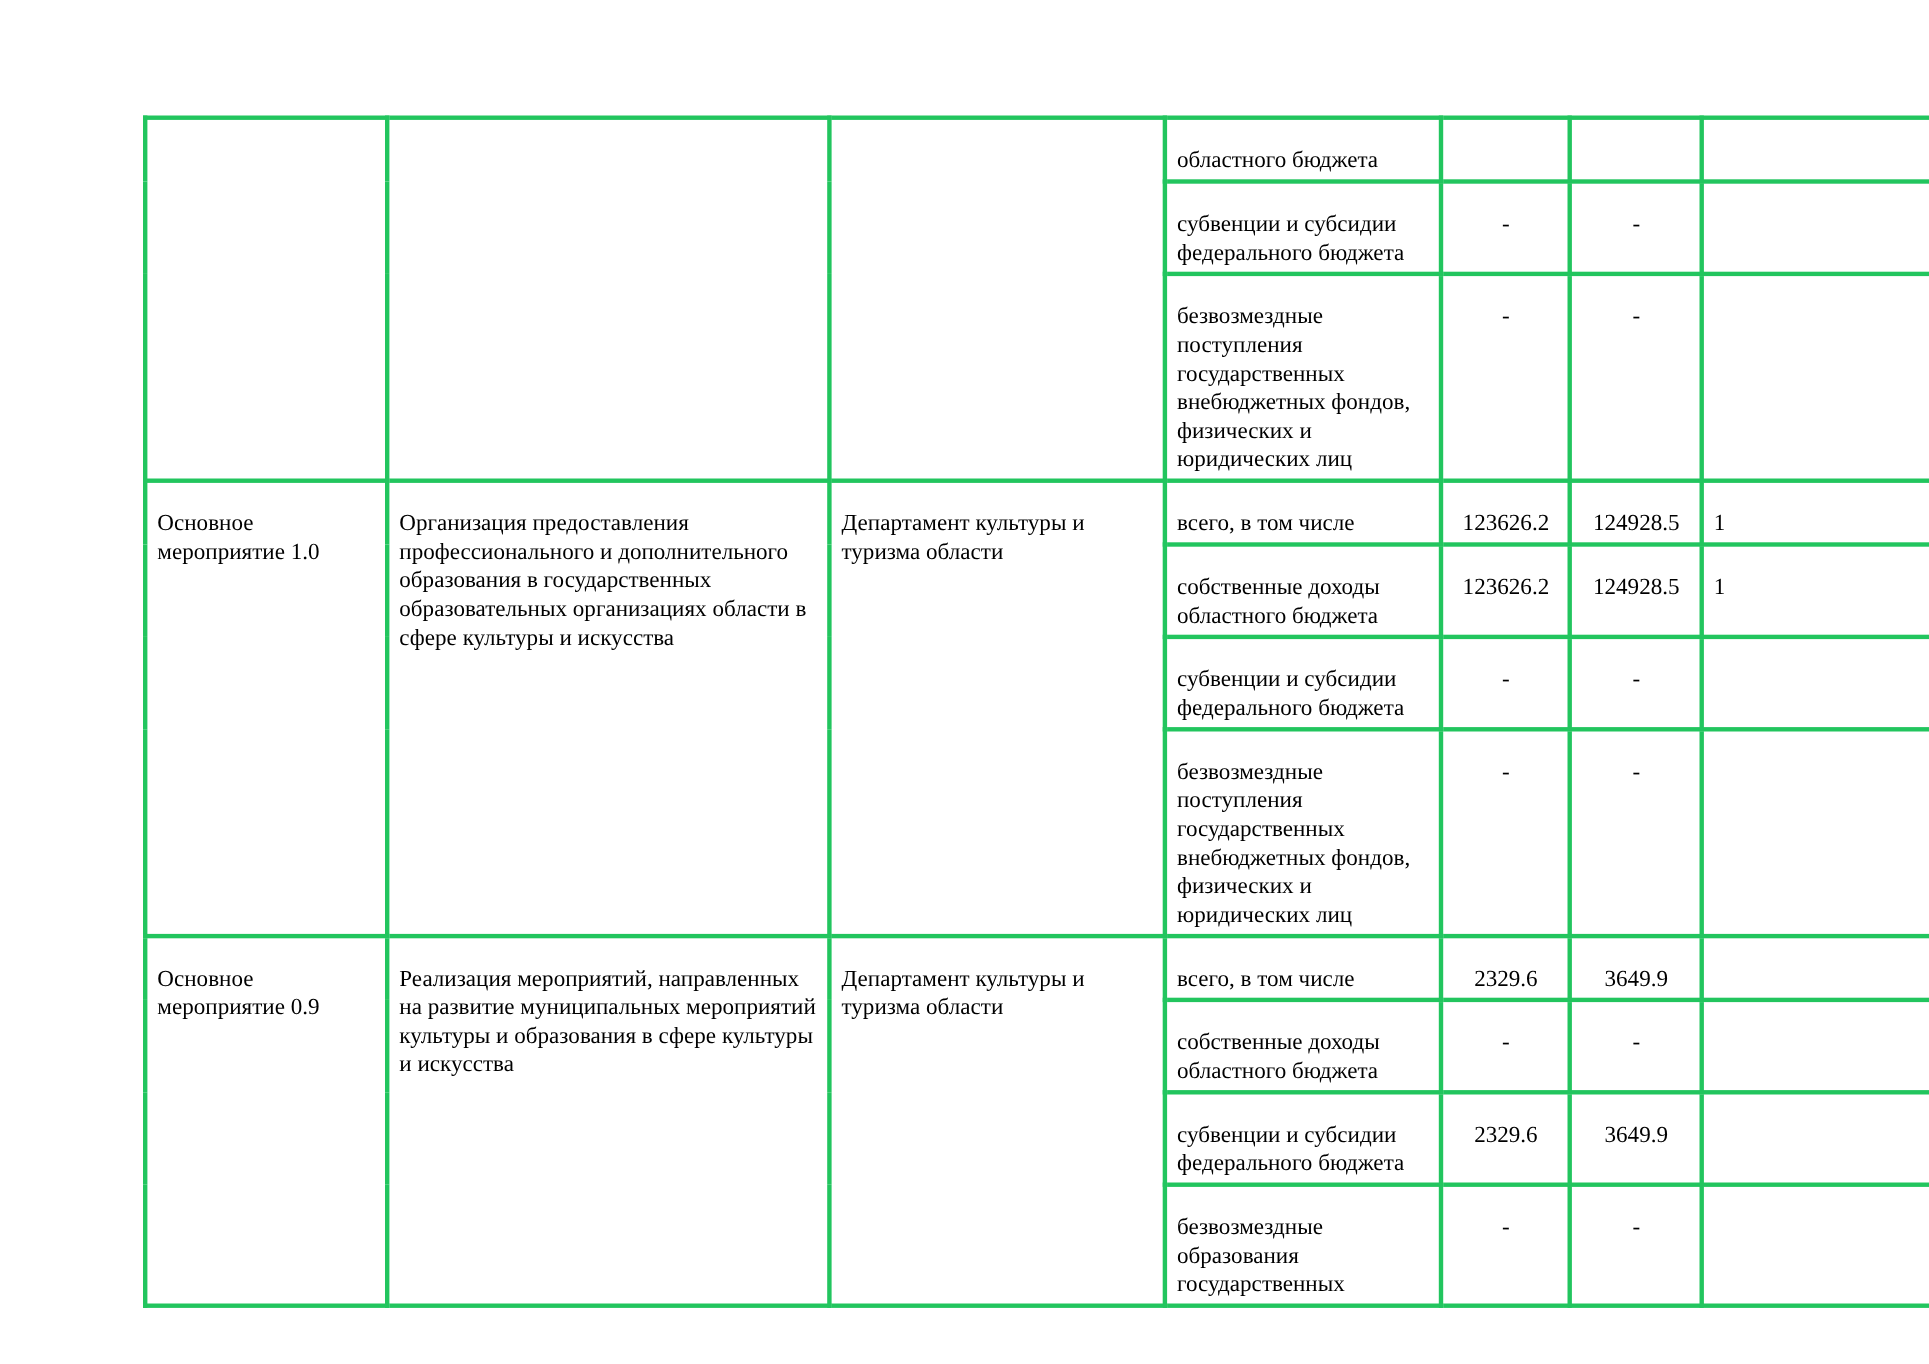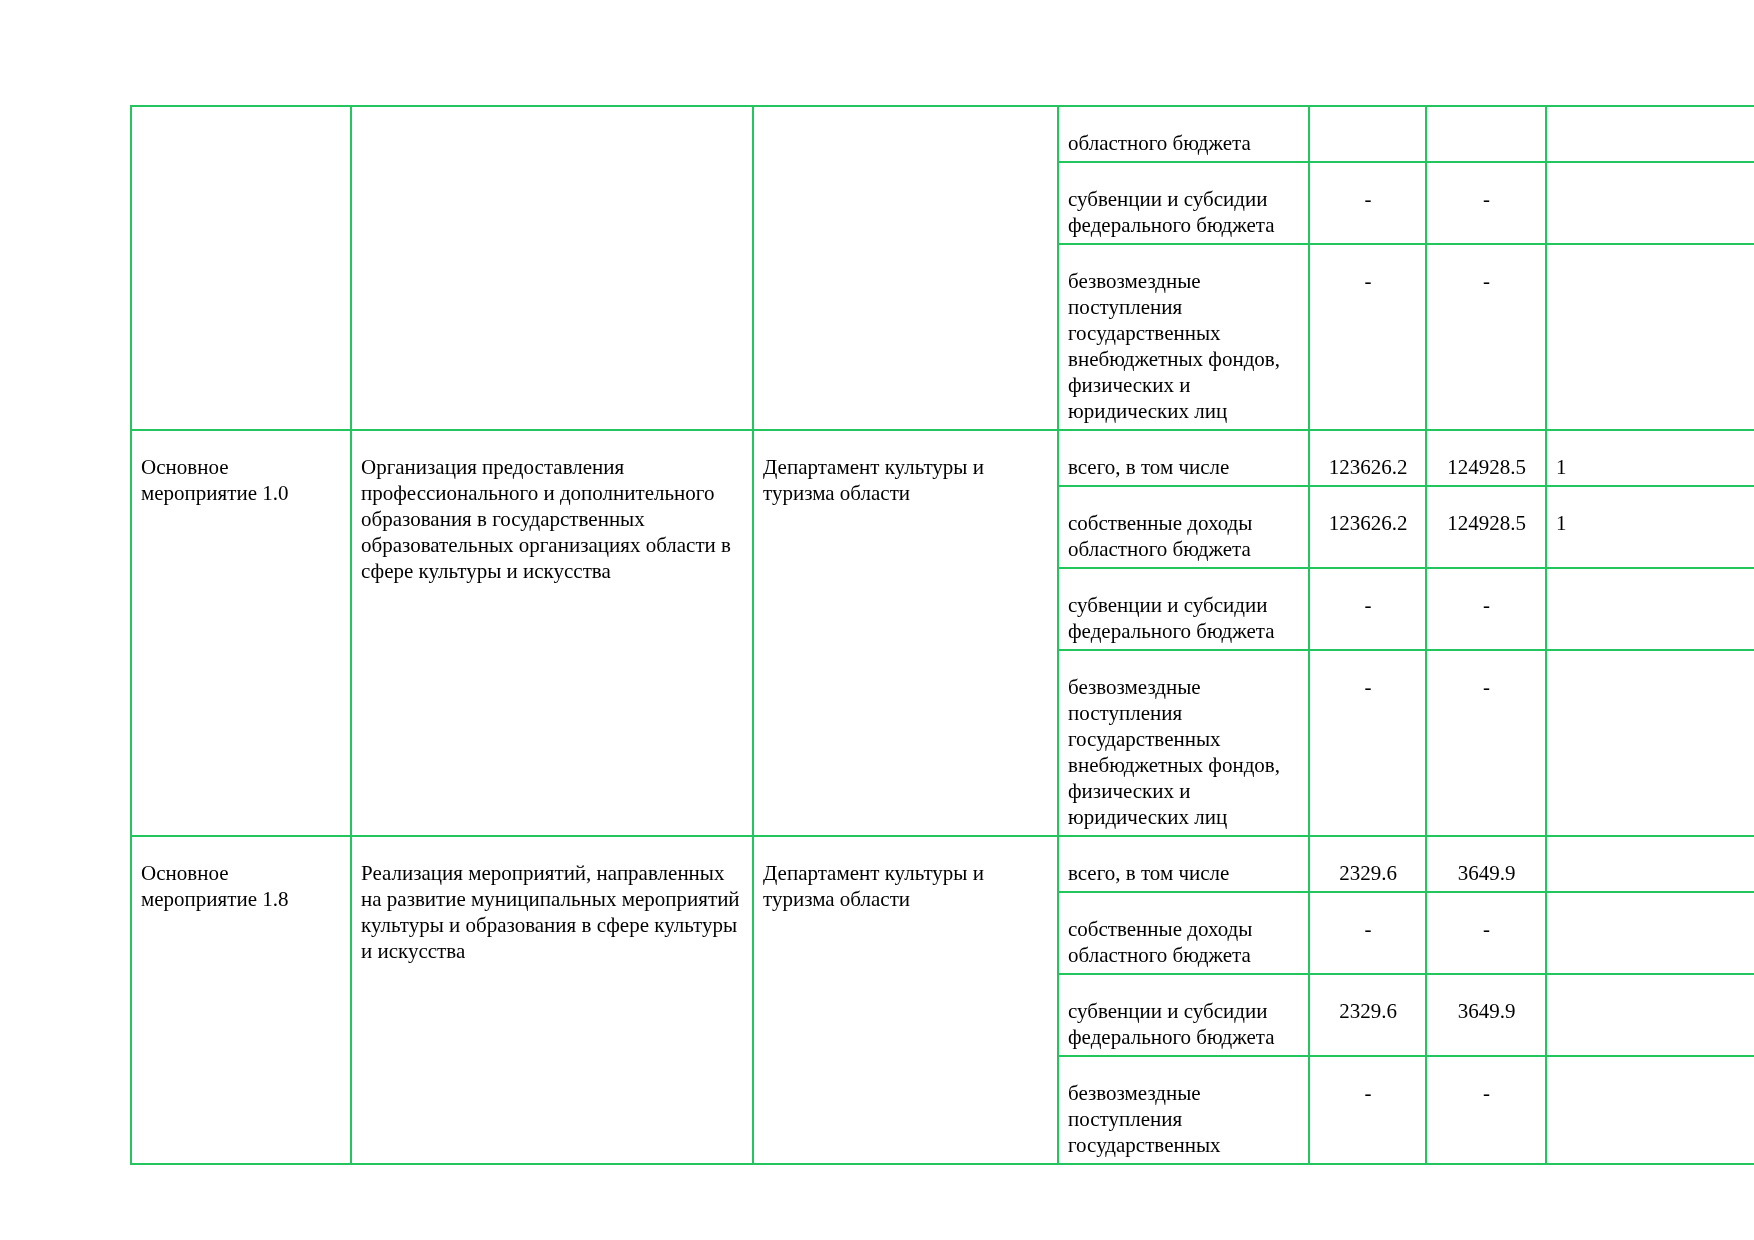--- a/index.html
+++ b/index.html
@@ -20,21 +20,21 @@
     position: absolute;
     left: 130px;
     top: 105px;
     width: 1700px;
     border-collapse: collapse;
     table-layout: fixed;
     font-size: 21px;
     line-height: 26px;
   }
   table.budget-table td {
-    border: 2px solid #22c55e;
+    border: 4px solid #22c55e;
     vertical-align: top;
     padding: 23px 8px 5px 9px;
     overflow: hidden;
     word-wrap: break-word;
   }
   td.c-num {
     text-align: center;
     padding: 5px 2px;
   }
   td.c-cut {
@@ -110,42 +110,42 @@
         <td class="c-num c-cut"></td>
       </tr>
       <tr style="height:170px;">
         <td>безвозмездные поступления государственных внебюджетных фондов, физических и юридических лиц</td>
         <td class="c-num">-</td>
         <td class="c-num">-</td>
         <td class="c-num c-cut"></td>
       </tr>
 
       <tr style="height:52px;">
-        <td rowspan="4">Основное мероприятие 1.8</td>
+        <td rowspan="4">Основное мероприятие 0.9</td>
         <td rowspan="4">Реализация мероприятий, направленных на развитие муниципальных мероприятий культуры и образования в сфере культуры и искусства</td>
         <td rowspan="4">Департамент культуры и туризма области</td>
         <td>всего, в том числе</td>
         <td class="c-num">2329.6</td>
         <td class="c-num">3649.9</td>
         <td class="c-num c-cut"></td>
       </tr>
       <tr style="height:70px;">
         <td>собственные доходы областного бюджета</td>
         <td class="c-num">-</td>
         <td class="c-num">-</td>
         <td class="c-num c-cut"></td>
       </tr>
       <tr style="height:70px;">
         <td>субвенции и субсидии федерального бюджета</td>
         <td class="c-num">2329.6</td>
         <td class="c-num">3649.9</td>
         <td class="c-num c-cut"></td>
       </tr>
       <tr style="height:96px;">
-        <td>безвозмездные поступления государственных</td>
+        <td>безвозмездные образования государственных</td>
         <td class="c-num">-</td>
         <td class="c-num">-</td>
         <td class="c-num c-cut"></td>
       </tr>
 
     </tbody>
   </table>
 </div>
 
 </body></html>

